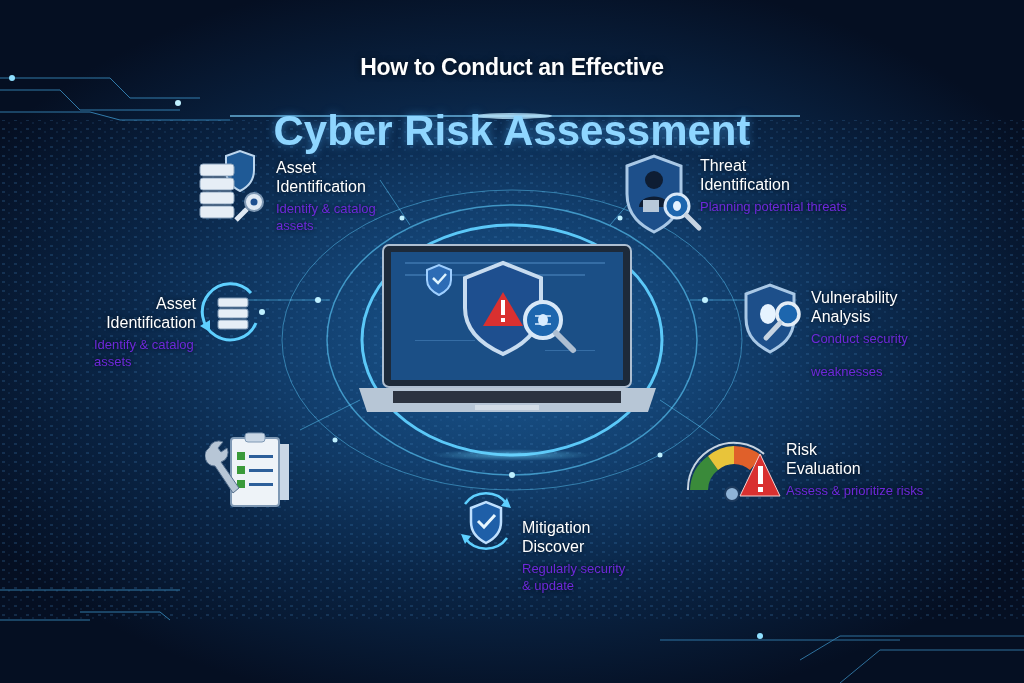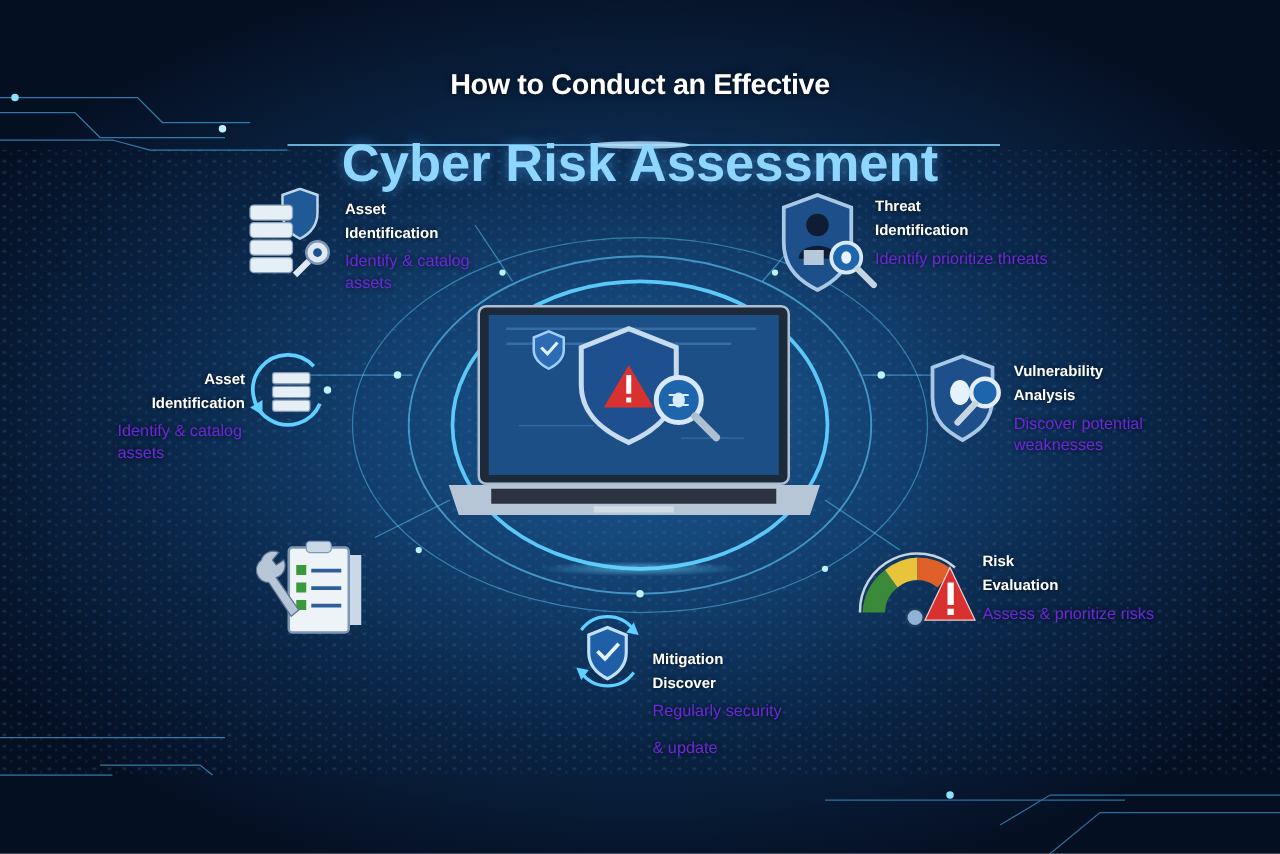--- a/index.html
+++ b/index.html
@@ -6,21 +6,21 @@
   body {
     width:1024px; height:683px; overflow:hidden; position:relative;
     font-family: "Liberation Sans", "DejaVu Sans", sans-serif;
     background: radial-gradient(ellipse 60% 55% at 50% 50%, #1b5a94 0%, #123f6e 35%, #0a2546 65%, #050f22 100%);
   }
   .bg-layer { position:absolute; inset:0; pointer-events:none; }
   .title { position:absolute; left:0; width:1024px; text-align:center; color:#ffffff; }
   .title-1 { top:54px; font-size:23px; font-weight:bold; letter-spacing:-0.3px; text-shadow:0 0 6px rgba(0,0,0,0.6); }
   .title-2 { top:75px; font-size:42px; font-weight:bold; color:#8fd6ff; text-shadow:0 0 10px rgba(80,180,255,0.5);margin-top:32px; }
   .step { position:absolute; color:#ffffff; }
-  .step .h { font-size:12px; font-weight:bold; line-height:19px; color:#ffffff; text-shadow:0 0 4px rgba(0,0,0,0.7);}
+  .step .h { font-size:16px; font-weight:normal; line-height:19px; color:#ffffff; text-shadow:0 0 4px rgba(0,0,0,0.7);}
   .step .d { font-size:13px; line-height:17px; color:#6d28d9; margin-top:4px; text-shadow:0 0 4px rgba(0,0,0,0.7);}
   .icon { position:absolute; }
 </style>
 </head>
 <body>
 
 <svg class="bg-layer" width="1024" height="683" viewBox="0 0 1024 683">
   <defs>
     <radialGradient id="glowG" cx="50%" cy="50%" r="50%">
       <stop offset="0%" stop-color="#6fd8ff" stop-opacity="1"></stop>
@@ -132,21 +132,21 @@
   <circle cx="29" cy="28" r="9" fill="#0e1d33"></circle>
   <path d="M14 55 c0 -14 30 -14 30 0z" fill="#0e1d33"></path>
   <rect x="18" y="48" width="16" height="12" fill="#b7c8da"></rect>
   <circle cx="52" cy="54" r="12" fill="#1d66ae" stroke="#d8e8f8" stroke-width="3"></circle>
   <line x1="61" y1="63" x2="74" y2="76" stroke="#c7d4e2" stroke-width="5" stroke-linecap="round"></line>
   <ellipse cx="52" cy="54" rx="4" ry="5" fill="#e6f3ff"></ellipse>
 </svg>
 <div class="step" style="left:700px;top:156px">
   <div class="h">Threat</div>
   <div class="h">Identification</div>
-  <div class="d">Identify prioritize threats</div>
+  <div class="d">Planning potential threats</div>
 </div>
 
 <svg class="icon" style="left:196px;top:278px" width="70" height="70" viewBox="0 0 70 70">
   <path d="M55 15 A28 28 0 1 0 60 45" fill="none" stroke="#5fd0ff" stroke-width="3"></path>
   <polygon points="4,48 14,42 14,54" fill="#5fd0ff"></polygon>
   <g fill="#e6eef6" stroke="#7e98b4">
     <rect x="22" y="20" width="30" height="9" rx="2"></rect>
       <rect x="22" y="31" width="30" height="9" rx="2"></rect>
       <rect x="22" y="42" width="30" height="9" rx="2"></rect>
   </g>
@@ -163,22 +163,22 @@
 
 <svg class="icon" style="left:742px;top:282px" width="68" height="72" viewBox="0 0 68 72">
   <path d="M4 12 l24 -9 24 9 v24 c0 20 -13 28 -24 34 c-11 -6 -24 -14 -24 -34z" fill="#1d4f8a" stroke="#a9c8e6" stroke-width="3"></path>
   <ellipse cx="26" cy="32" rx="8" ry="10" fill="#e6f3ff"></ellipse>
   <circle cx="46" cy="32" r="11" fill="#1d66ae" stroke="#e4edf6" stroke-width="3.5"></circle>
   <line x1="38" y1="41" x2="24" y2="56" stroke="#c7d4e2" stroke-width="5" stroke-linecap="round"></line>
 </svg>
 <div class="step" style="left:811px;top:288px">
   <div class="h">Vulnerability</div>
   <div class="h">Analysis</div>
-  <div class="d">Discover potential</div>
-  <div class="d" style="margin-top:0">weaknesses</div>
+  <div class="d">Conduct security</div>
+  <div class="d" style="margin-top:16px">weaknesses</div>
 </div>
 
 <svg class="icon" style="left:205px;top:430px" width="105" height="80" viewBox="0 0 105 80">
   <rect x="62" y="14" width="22" height="56" fill="#c9d7e6"></rect>
   <rect x="26" y="8" width="48" height="68" rx="3" fill="#eef3f8" stroke="#7e98b4" stroke-width="2"></rect>
   <rect x="40" y="3" width="20" height="9" rx="3" fill="#c9d7e6" stroke="#7e98b4"></rect>
   <g fill="#3a9a3a">
       <rect x="32" y="22" width="8" height="8"></rect>
       <rect x="32" y="36" width="8" height="8"></rect>
       <rect x="32" y="50" width="8" height="8"></rect>
@@ -198,21 +198,21 @@
   <path d="M54 50 A26 26 0 0 1 12 50" fill="none" stroke="#5fd0ff" stroke-width="2.5"></path>
   <polygon points="54,10 58,20 48,18" fill="#5fd0ff"></polygon>
     <polygon points="12,56 8,46 18,48" fill="#5fd0ff"></polygon>
   <path d="M18 20 l15 -6 15 6 v14 c0 12 -9 18 -15 21 c-6 -3 -15 -9 -15 -21z" fill="#1e5fa8" stroke="#bfe0ff" stroke-width="2.5"></path>
   <path d="M25 33 l6 6 11 -12" stroke="#e6f6ff" stroke-width="3" fill="none"></path>
 </svg>
 <div class="step" style="left:522px;top:518px">
   <div class="h">Mitigation</div>
   <div class="h">Discover</div>
   <div class="d">Regularly security</div>
-  <div class="d" style="margin-top:12px">&amp; update</div>
+  <div class="d" style="margin-top:0">&amp; update</div>
 </div>
 
 <svg class="icon" style="left:684px;top:440px" width="100" height="64" viewBox="0 0 100 64">
   <path d="M6 50 A44 44 0 0 1 24 16 L34 30 A26 26 0 0 0 24 50z" fill="#3a8a3a"></path>
   <path d="M24 16 A44 44 0 0 1 50 6 L50 24 A26 26 0 0 0 34 30z" fill="#e8c43a"></path>
   <path d="M50 6 A44 44 0 0 1 78 16 L66 30 A26 26 0 0 0 50 24z" fill="#e0602a"></path>
   <path d="M4 50 A46 46 0 0 1 80 14" fill="none" stroke="#c7d4e2" stroke-width="2"></path>
   <circle cx="48" cy="54" r="7" fill="#8fb3d6" stroke="#1e3b5e" stroke-width="2"></circle>
   <polygon points="76,14 96,56 56,56" fill="#d93030" stroke="#f4d0d0" stroke-width="1"></polygon>
   <rect x="74" y="26" width="5" height="18" fill="#fff"></rect>

